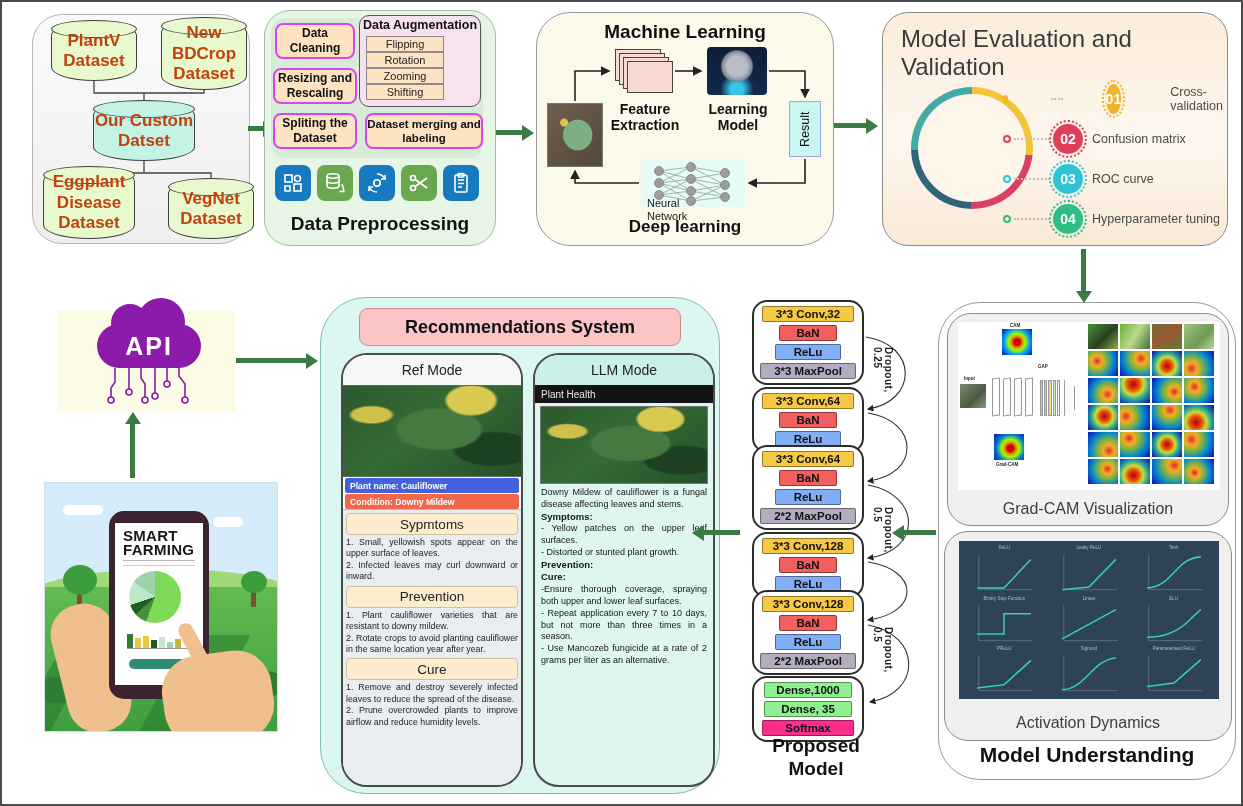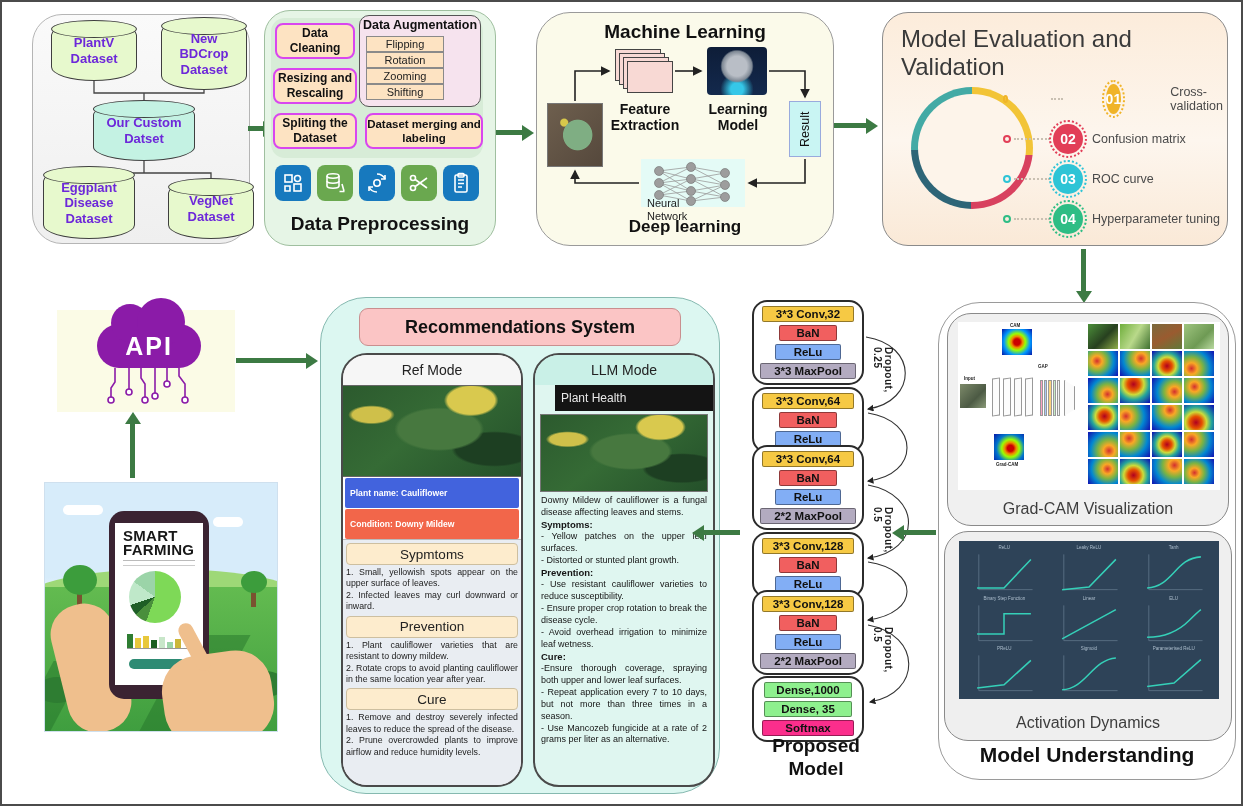--- a/index.html
+++ b/index.html
@@ -11,21 +11,21 @@
 
   
   .garr { position:absolute; background:#3c7a43; }
   .garr-r::after  { content:''; position:absolute; left:100%; top:50%; transform:translateY(-50%); border:8px solid transparent; border-right:0; border-left:12px solid #3c7a43; }
   .garr-l::before { content:''; position:absolute; right:100%; top:50%; transform:translateY(-50%); border:8px solid transparent; border-left:0; border-right:12px solid #3c7a43; }
   .garr-d::after  { content:''; position:absolute; top:100%; left:50%; transform:translateX(-50%); border:8px solid transparent; border-bottom:0; border-top:12px solid #3c7a43; }
   .garr-u::before { content:''; position:absolute; bottom:100%; left:50%; transform:translateX(-50%); border:8px solid transparent; border-top:0; border-bottom:12px solid #3c7a43; }
 
   
   .ds-panel { left:30px; top:12px; width:218px; height:230px; border-radius:30px; background:linear-gradient(180deg,#fafafa,#efefef); border-color:#b5b5b5; }
-  .cyl { position:absolute; --c:#e7f9cd; background:var(--c); border:1.5px solid #3f3f3f; border-radius:50% / 14px; display:flex; align-items:center; justify-content:center; text-align:center; font-weight:bold; font-size:13px; color:#6d28d9; line-height:1.2; }
+  .cyl { position:absolute; --c:#e7f9cd; background:var(--c); border:1.5px solid #3f3f3f; border-radius:50% / 14px; display:flex; align-items:center; justify-content:center; text-align:center; font-weight:bold; font-size:17px; color:#c2410c; line-height:1.2; }
   .cyl::before { content:''; position:absolute; left:-1px; right:-1px; top:-2px; height:16px; border:1.5px solid #3f3f3f; border-radius:50%; background:var(--c); }
   .cyl span { position:relative; z-index:2; }
   .cyl.cyan { --c:#c4f2e3; }
 
   
   .pp-panel { left:262px; top:8px; width:232px; height:236px; border-radius:26px; background:#e6f5e6; border-color:#9fbf9f; }
   .pp-inner { position:absolute; left:6px; top:7px; width:212px; height:140px; background:#d7ecd7; border-radius:14px; }
   .pp-box { position:absolute; background:#fde3c2; border:2px solid #d946ef; border-radius:8px; display:flex; align-items:center; justify-content:center; text-align:center; font-weight:bold; font-size:12px; color:#111; line-height:1.25; }
   .aug-box { position:absolute; left:94px; top:4px; width:122px; height:92px; background:#f6e3ee; border:1.2px solid #555; border-radius:10px; padding-top:2px; }
   .aug-title { text-align:center; font-weight:bold; font-size:12.5px; color:#111; }
@@ -103,28 +103,28 @@
   .rec-panel { left:318px; top:295px; width:400px; height:497px; border-radius:46px; background:#dcf7f1; border-color:#86b9b0; }
   .rec-head { position:absolute; left:38px; top:10px; width:322px; height:38px; background:#fbc5c5; border:1px solid #c98f8f; border-radius:9px; display:flex; align-items:center; justify-content:center; font-weight:bold; font-size:18px; color:#111; }
   .mode-phone { position:absolute; top:55px; width:182px; height:434px; border:2px solid #4a4a4a; border-radius:26px; overflow:hidden; display:flex; flex-direction:column; background:#fff; }
   .mode-head { height:30px; display:flex; align-items:center; justify-content:center; font-size:14px; color:#222; background:#f6f6f6; flex:0 0 auto; }
   .leaf-img { flex:0 0 auto; border-top:1px solid #666; border-bottom:1px solid #666;
     background: radial-gradient(ellipse at 72% 16%, #d9c94e 0 13%, rgba(0,0,0,0) 15%),
                 radial-gradient(ellipse at 16% 32%, #cfc04a 0 9%, rgba(0,0,0,0) 11%),
                 radial-gradient(ellipse at 54% 48%, #47783f 0 30%, rgba(0,0,0,0) 33%),
                 radial-gradient(ellipse at 85% 70%, #1d3f22 0 18%, rgba(0,0,0,0) 20%),
                 linear-gradient(140deg,#2c5a2e,#356b35 45%,#24502a); }
-  .bar-blue, .bar-orange { height:30px; margin:1px 2px 0; color:#fff; font-weight:bold; font-size:8.6px; display:flex; align-items:center; padding-left:5px; flex:0 0 auto; border-radius:2px; }
+  .bar-blue, .bar-orange { height:15px; margin:1px 2px 0; color:#fff; font-weight:bold; font-size:8.6px; display:flex; align-items:center; padding-left:5px; flex:0 0 auto; border-radius:2px; }
   .bar-blue { background:#4263dd; } .bar-orange { background:#f2664a; }
   .ref-body { flex:1; background:#e9edf2; padding:0 3px 2px; display:flex; flex-direction:column; font-size:8.8px; color:#1c1c1c; border-top:1px solid #bbb; }
   .sec-head { height:22px; flex:0 0 auto; background:#fdeccd; border:1px solid #cdbfa0; border-radius:4px; display:flex; align-items:center; justify-content:center; font-size:13.5px; color:#222; margin:3px 0 2px; }
   .sec-text { text-align:justify; line-height:1.3; }
   .llm-phone { background:#dff6f0; }
   .llm-phone .mode-head { background:#c9f0e7; }
-  .llm-bar { height:26px; background:#141414; color:#e8e8e8; font-size:12px; display:flex; align-items:center; padding-left:6px; flex:0 0 auto;margin-left:20px; }
+  .llm-bar { height:18px; background:#141414; color:#e8e8e8; font-size:10px; display:flex; align-items:center; padding-left:6px; flex:0 0 auto; }
   .llm-phone .leaf-img { height:78px; margin:3px 5px 0; border:1px solid #777; }
   .llm-body { flex:1; padding:3px 6px; font-size:9px; line-height:1.32; color:#151515; text-align:justify; }
   .llm-body b { display:block; text-align:left; font-size:9.5px; }
 
   
   .pm-col { left:744px; top:293px; width:152px; height:500px; }
   .pm-block { position:absolute; left:6px; width:112px; background:#fff; border:2px solid #2b2b2b; border-radius:15px; display:flex; flex-direction:column; align-items:center; justify-content:center; gap:3px; padding:4px 0; }
   .pm-row { height:16px; line-height:15px; text-align:center; font-weight:bold; font-size:11.5px; color:#111; border:1px solid rgba(0,0,0,.4); border-radius:2px; }
   .r-conv { background:#f6c944; width:92px; } .r-ban { background:#f15f5f; width:58px; }
   .r-relu { background:#82aef5; width:66px; } .r-pool { background:#b3abc0; width:96px; }
@@ -424,23 +424,20 @@
     <div class="mode-phone llm-phone" style="left:212px">
       <div class="mode-head">LLM Mode</div>
       <div class="llm-bar">Plant Health</div>
       <div class="leaf-img"></div>
       <div class="llm-body">
         <span class="pre">Downy Mildew of cauliflower is a fungal disease affecting leaves and stems.</span>
         <b>Symptoms:</b>
         <span class="pre">- Yellow patches on the upper leaf surfaces.
 - Distorted or stunted plant growth.</span>
         <b>Prevention:</b>
-        <span class="pre">- Use resistant cauliflower varieties to reduce susceptibility.
-- Ensure proper crop rotation to break the disease cycle.
-- Avoid overhead irrigation to minimize leaf wetness.</span>
         <b>Cure:</b>
         <span class="pre">-Ensure thorough coverage, spraying both upper and lower leaf surfaces.
 - Repeat application every 7 to 10 days, but not more than three times in a season.
 - Use Mancozeb fungicide at a rate of 2 grams per liter as an alternative.</span>
       </div>
     </div>
   </section>
 
   <div class="garr garr-l" style="left:702px;top:528px;width:36px;height:5px"></div>
 

